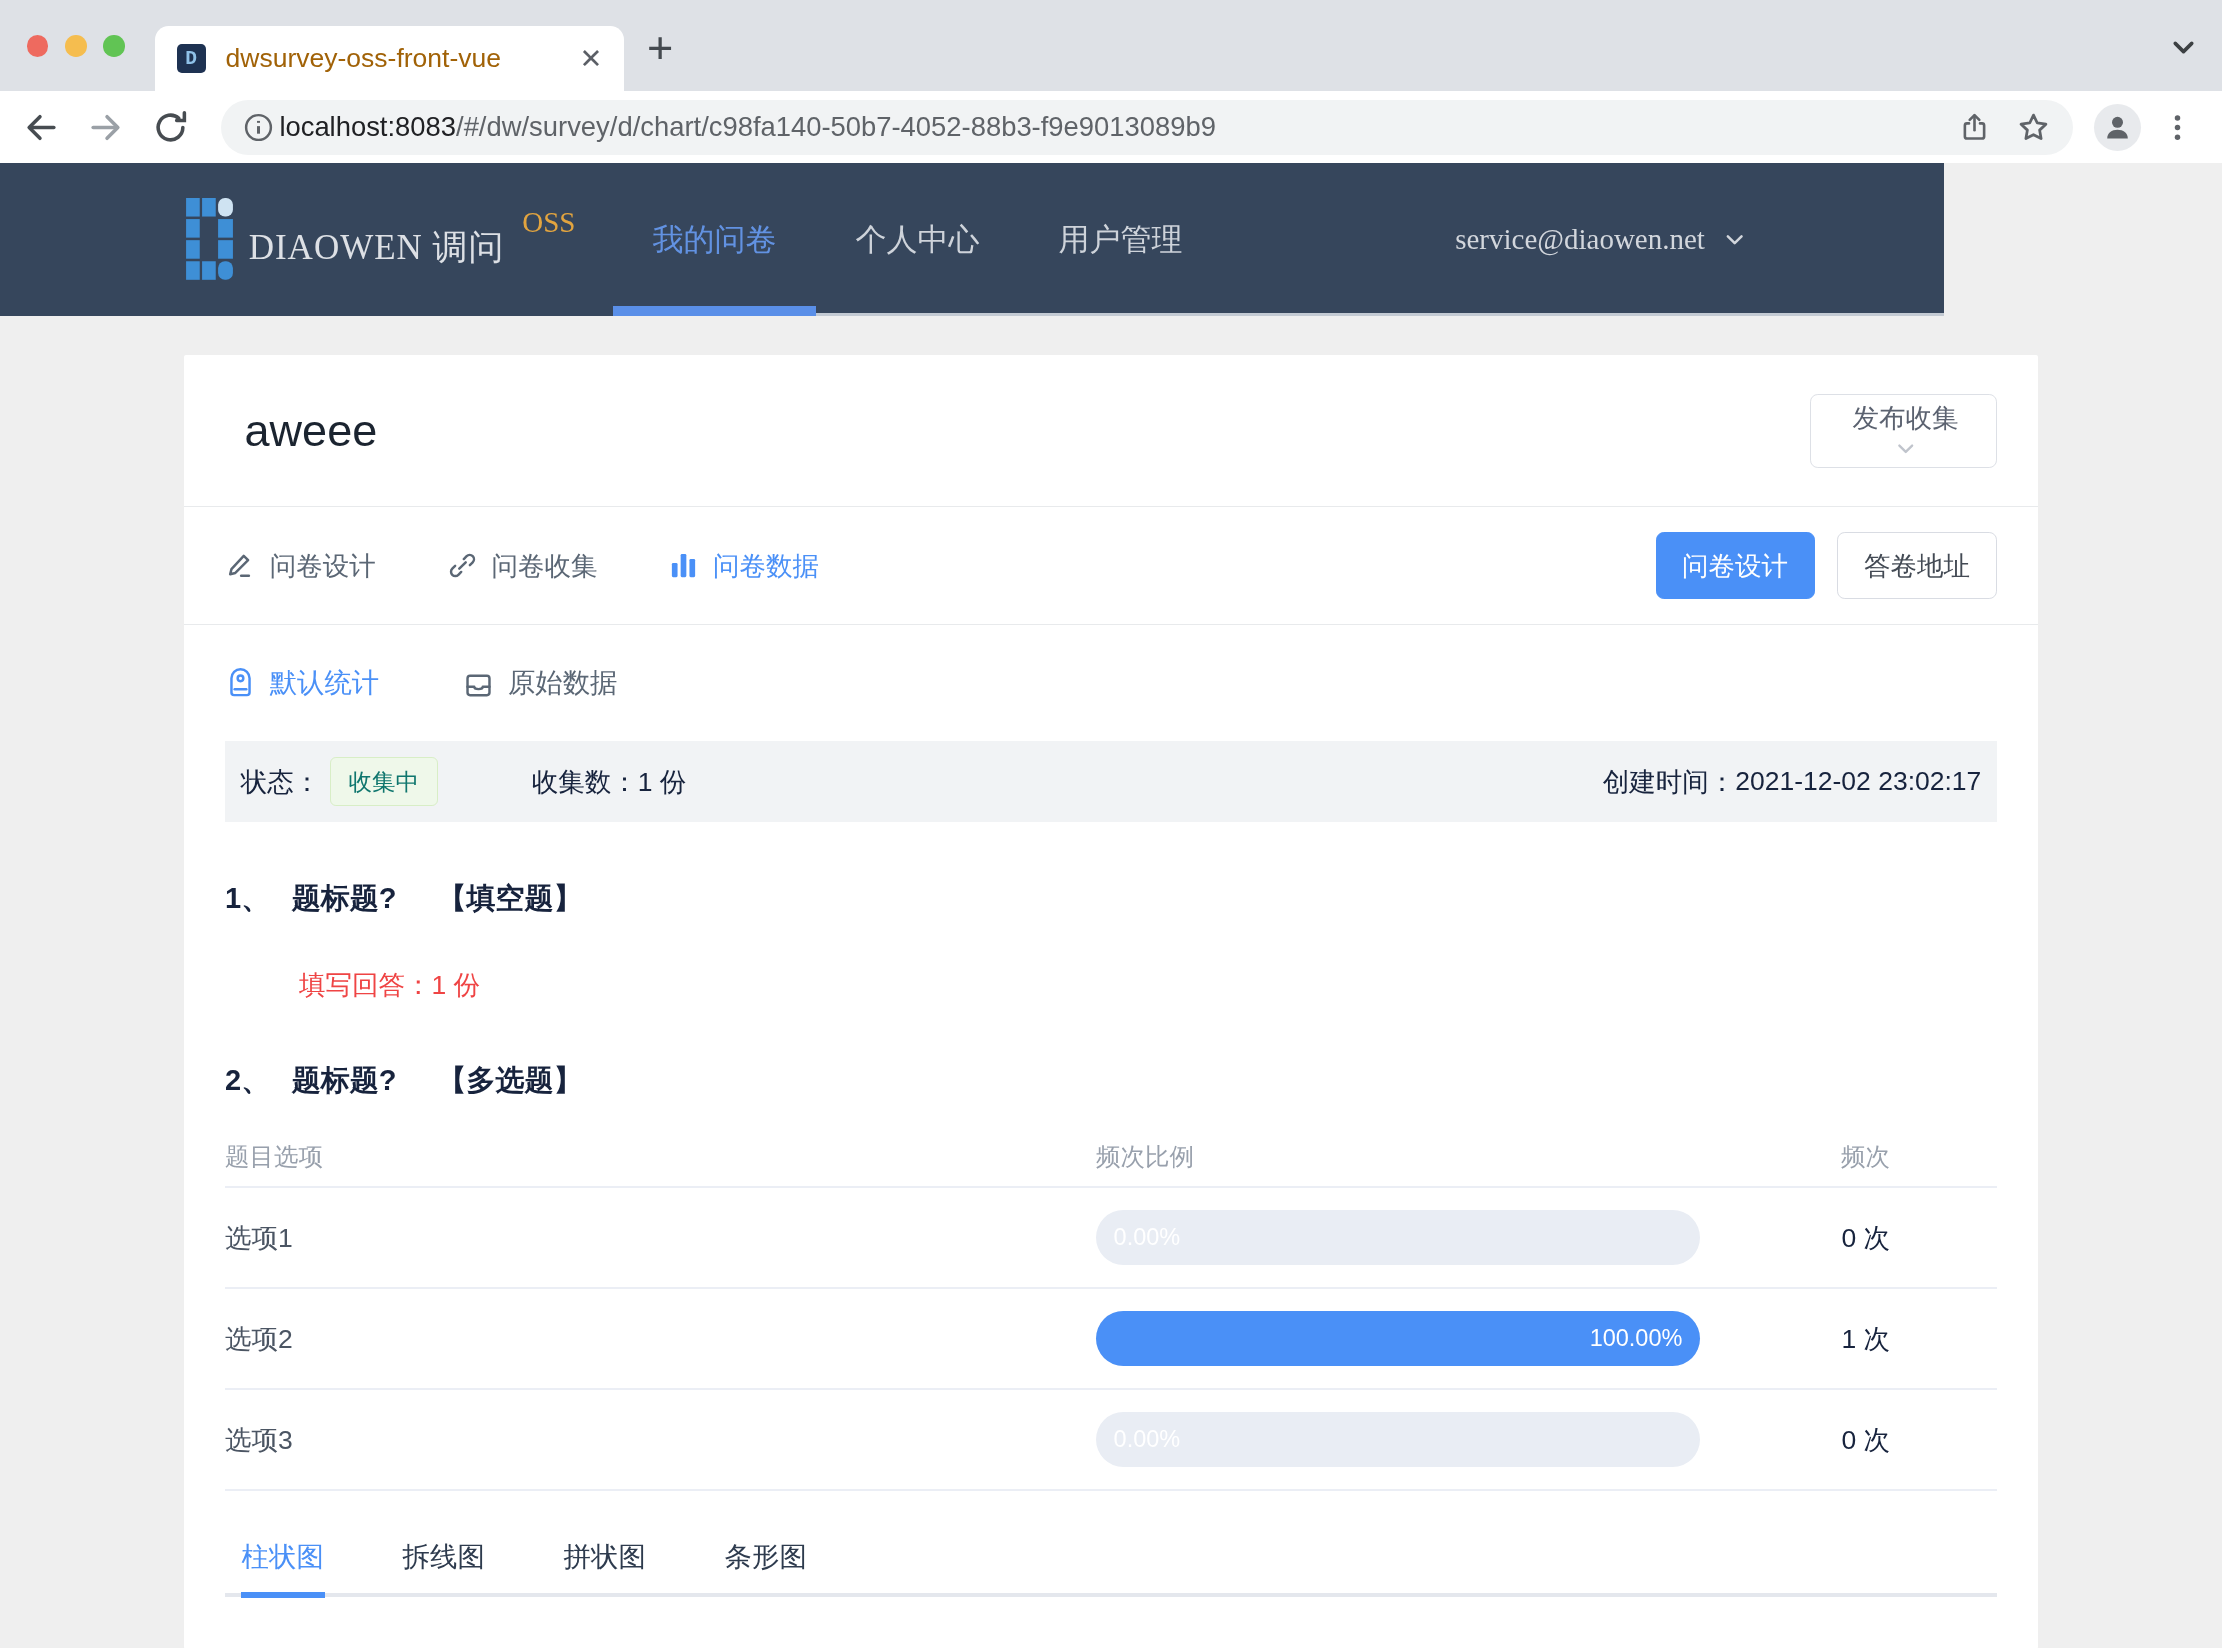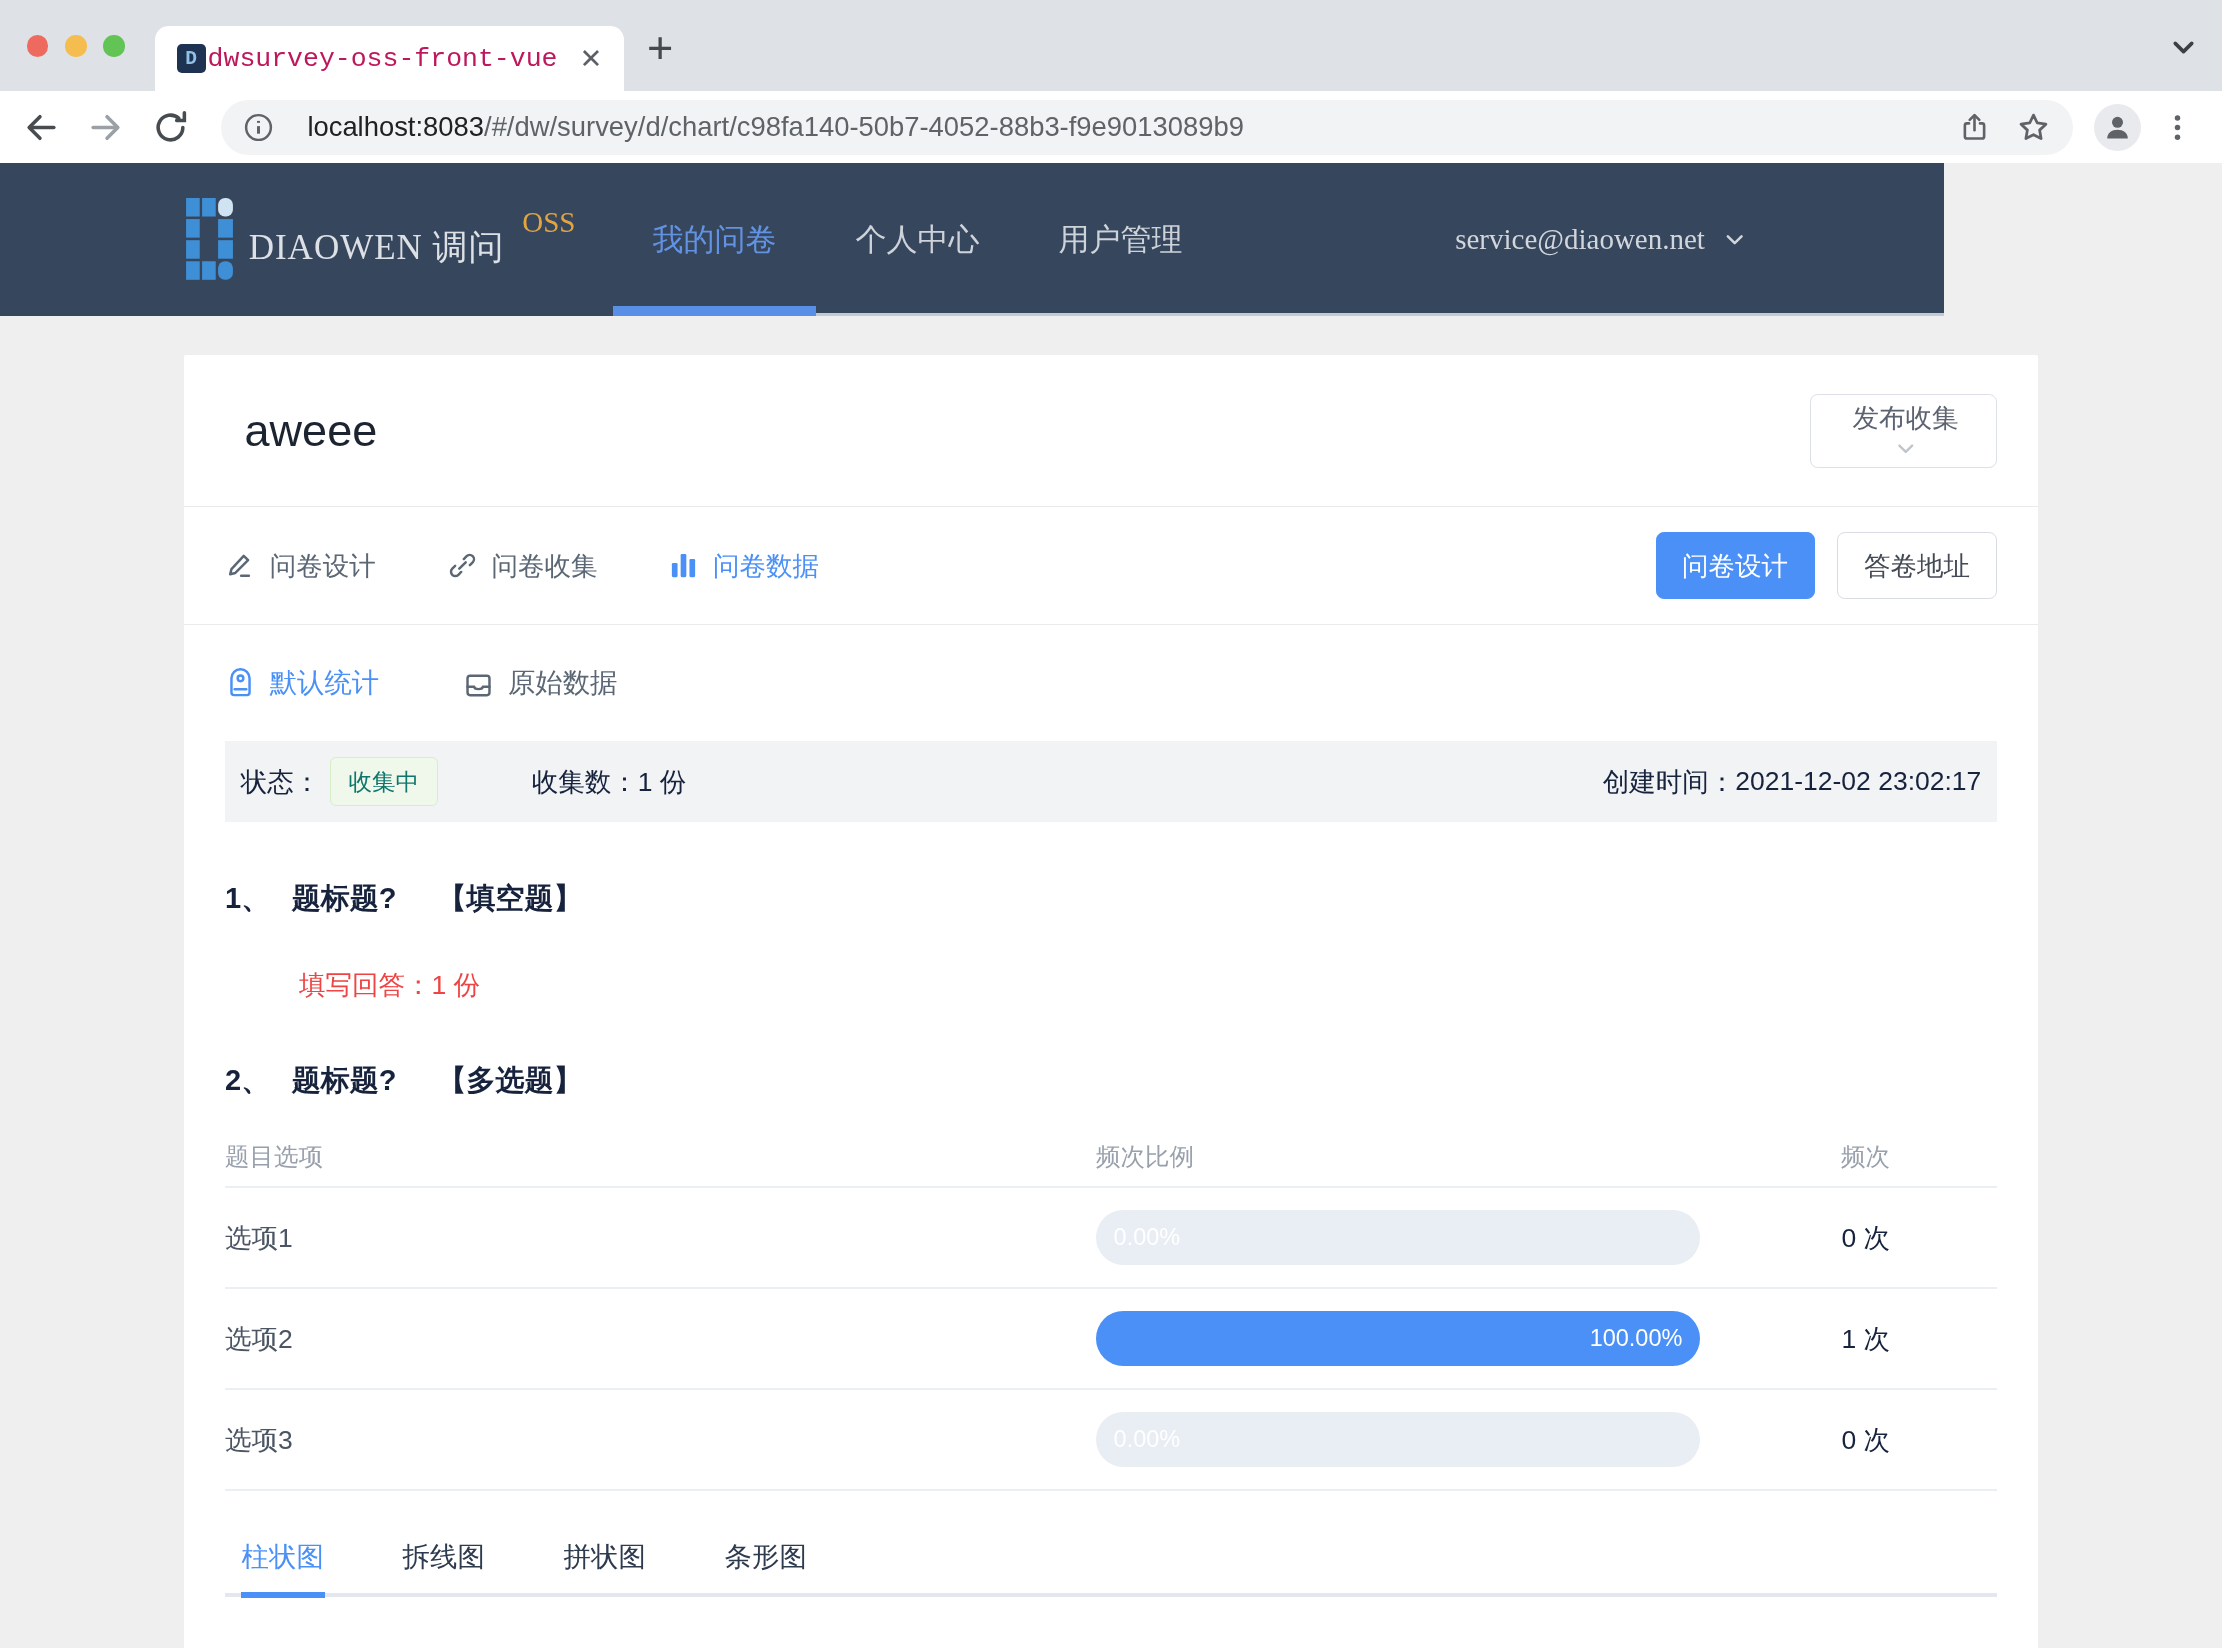--- a/index.html
+++ b/index.html
@@ -7,32 +7,32 @@
   body { font-family:"Liberation Sans","DejaVu Sans",sans-serif; background:#efefef; position:relative; overflow:hidden; }
 
   
   .tabstrip { position:absolute; left:0; top:0; width:2223px; height:91px; background:#dee1e6; }
   .traffic { position:absolute; top:35px; width:21.6px; height:21.6px; border-radius:50%; }
   .tl-red { left:26.5px; background:#ee6a5f; }
   .tl-yellow { left:65px; background:#f5bd4f; }
   .tl-green { left:103px; background:#61c454; }
   .btab { position:absolute; left:155px; top:25.5px; width:469px; height:66px; background:#ffffff; border-radius:13.7px 13.7px 0 0; display:flex; align-items:center; padding:0 21.6px; }
   .favicon { width:29px; height:29px; background:#1e3252; border-radius:4.9px; color:#8fc1e8; font-weight:bold; font-size:19.6px; display:flex; align-items:center; justify-content:center; font-family:"Liberation Mono","DejaVu Sans Mono",monospace; }
-  .btab-title { font-size:26.5px; color:#be185d; margin-left:2px; flex:1; white-space:nowrap; overflow:hidden;font-family:Liberation Mono, monospace; }
+  .btab-title { font-size:26.5px; color:#a16207; margin-left:20px; flex:1; white-space:nowrap; overflow:hidden; }
   .btab-close { font-size:27.4px; color:#5b5f66; margin-left:9.8px; cursor:default; }
   .newtab { position:absolute; left:647px; top:21.6px; font-size:45px; color:#454a50; font-weight:300; }
   .strip-chevron { position:absolute; right:23.5px; top:31px; }
 
   .toolbar { position:absolute; left:0; top:91px; width:2223px; height:72px; background:#ffffff; display:flex; align-items:center; }
   .nav-ico { width:43px; height:43px; display:flex; align-items:center; justify-content:center; }
   .ico-back { margin-left:19.6px; }
   .ico-forward { margin-left:21.6px; }
   .ico-reload { margin-left:21.6px; }
   .omnibox { margin-left:29px; width:1852px; height:55px; background:#f1f3f4; border-radius:27.4px; display:flex; align-items:center; padding:0 21.6px; }
-  .url-text { font-size:27.4px; margin-left:32px; white-space:nowrap; overflow:hidden; flex:1; }
+  .url-text { font-size:27.4px; margin-left:4px; white-space:nowrap; overflow:hidden; flex:1; }
   .url-host { color:#202124; }
   .url-path { color:#5f6368; }
   .omni-right { display:flex; align-items:center; gap:25.5px; margin-left:15.7px; }
   .avatar-wrap { width:47px; height:47px; border-radius:50%; background:#e8eaed; display:flex; align-items:center; justify-content:center; margin-left:21.6px; }
   .dots { margin-left:19.6px; margin-right:17.6px; }
 
   
   .app-header { position:absolute; left:0; top:163px; width:1944px; height:153px; background:#36465c;font-family:Liberation Serif, serif; }
   .menu-underline-track { position:absolute; left:613px; right:0; bottom:0; height:2.9px; background:#c3cad3; }
   .logo { position:absolute; left:186px; top:35px; display:flex; align-items:flex-start; }

